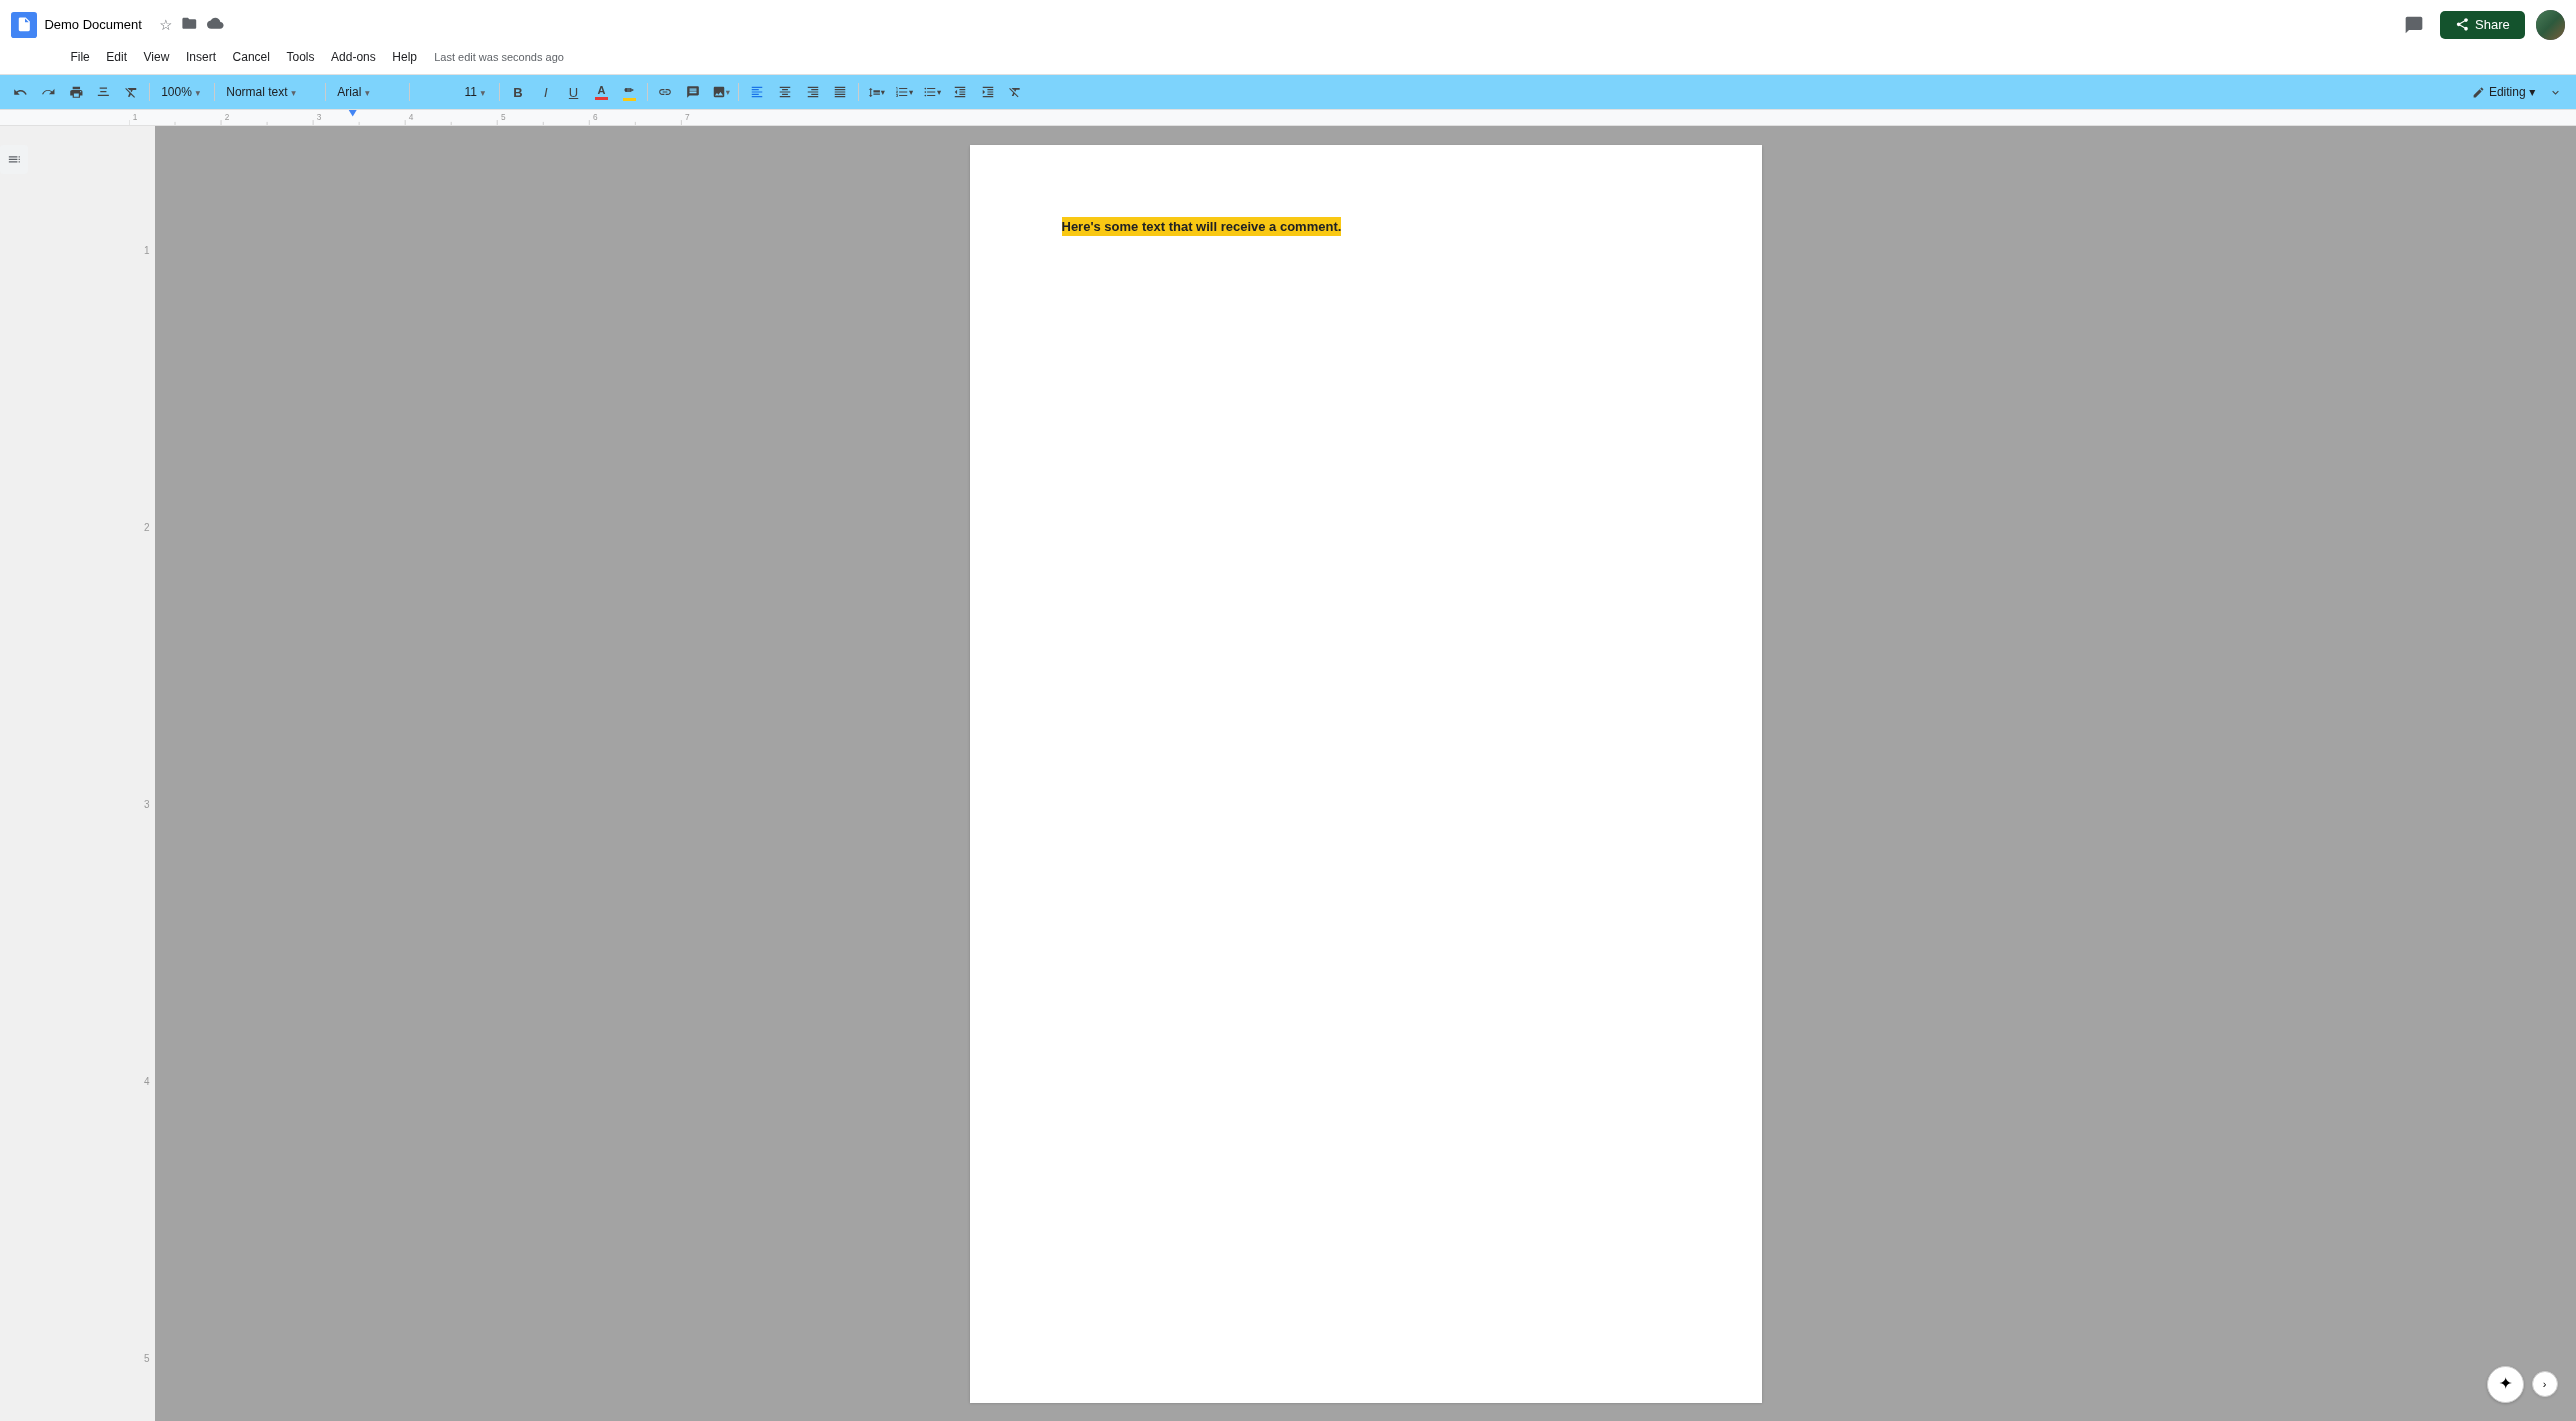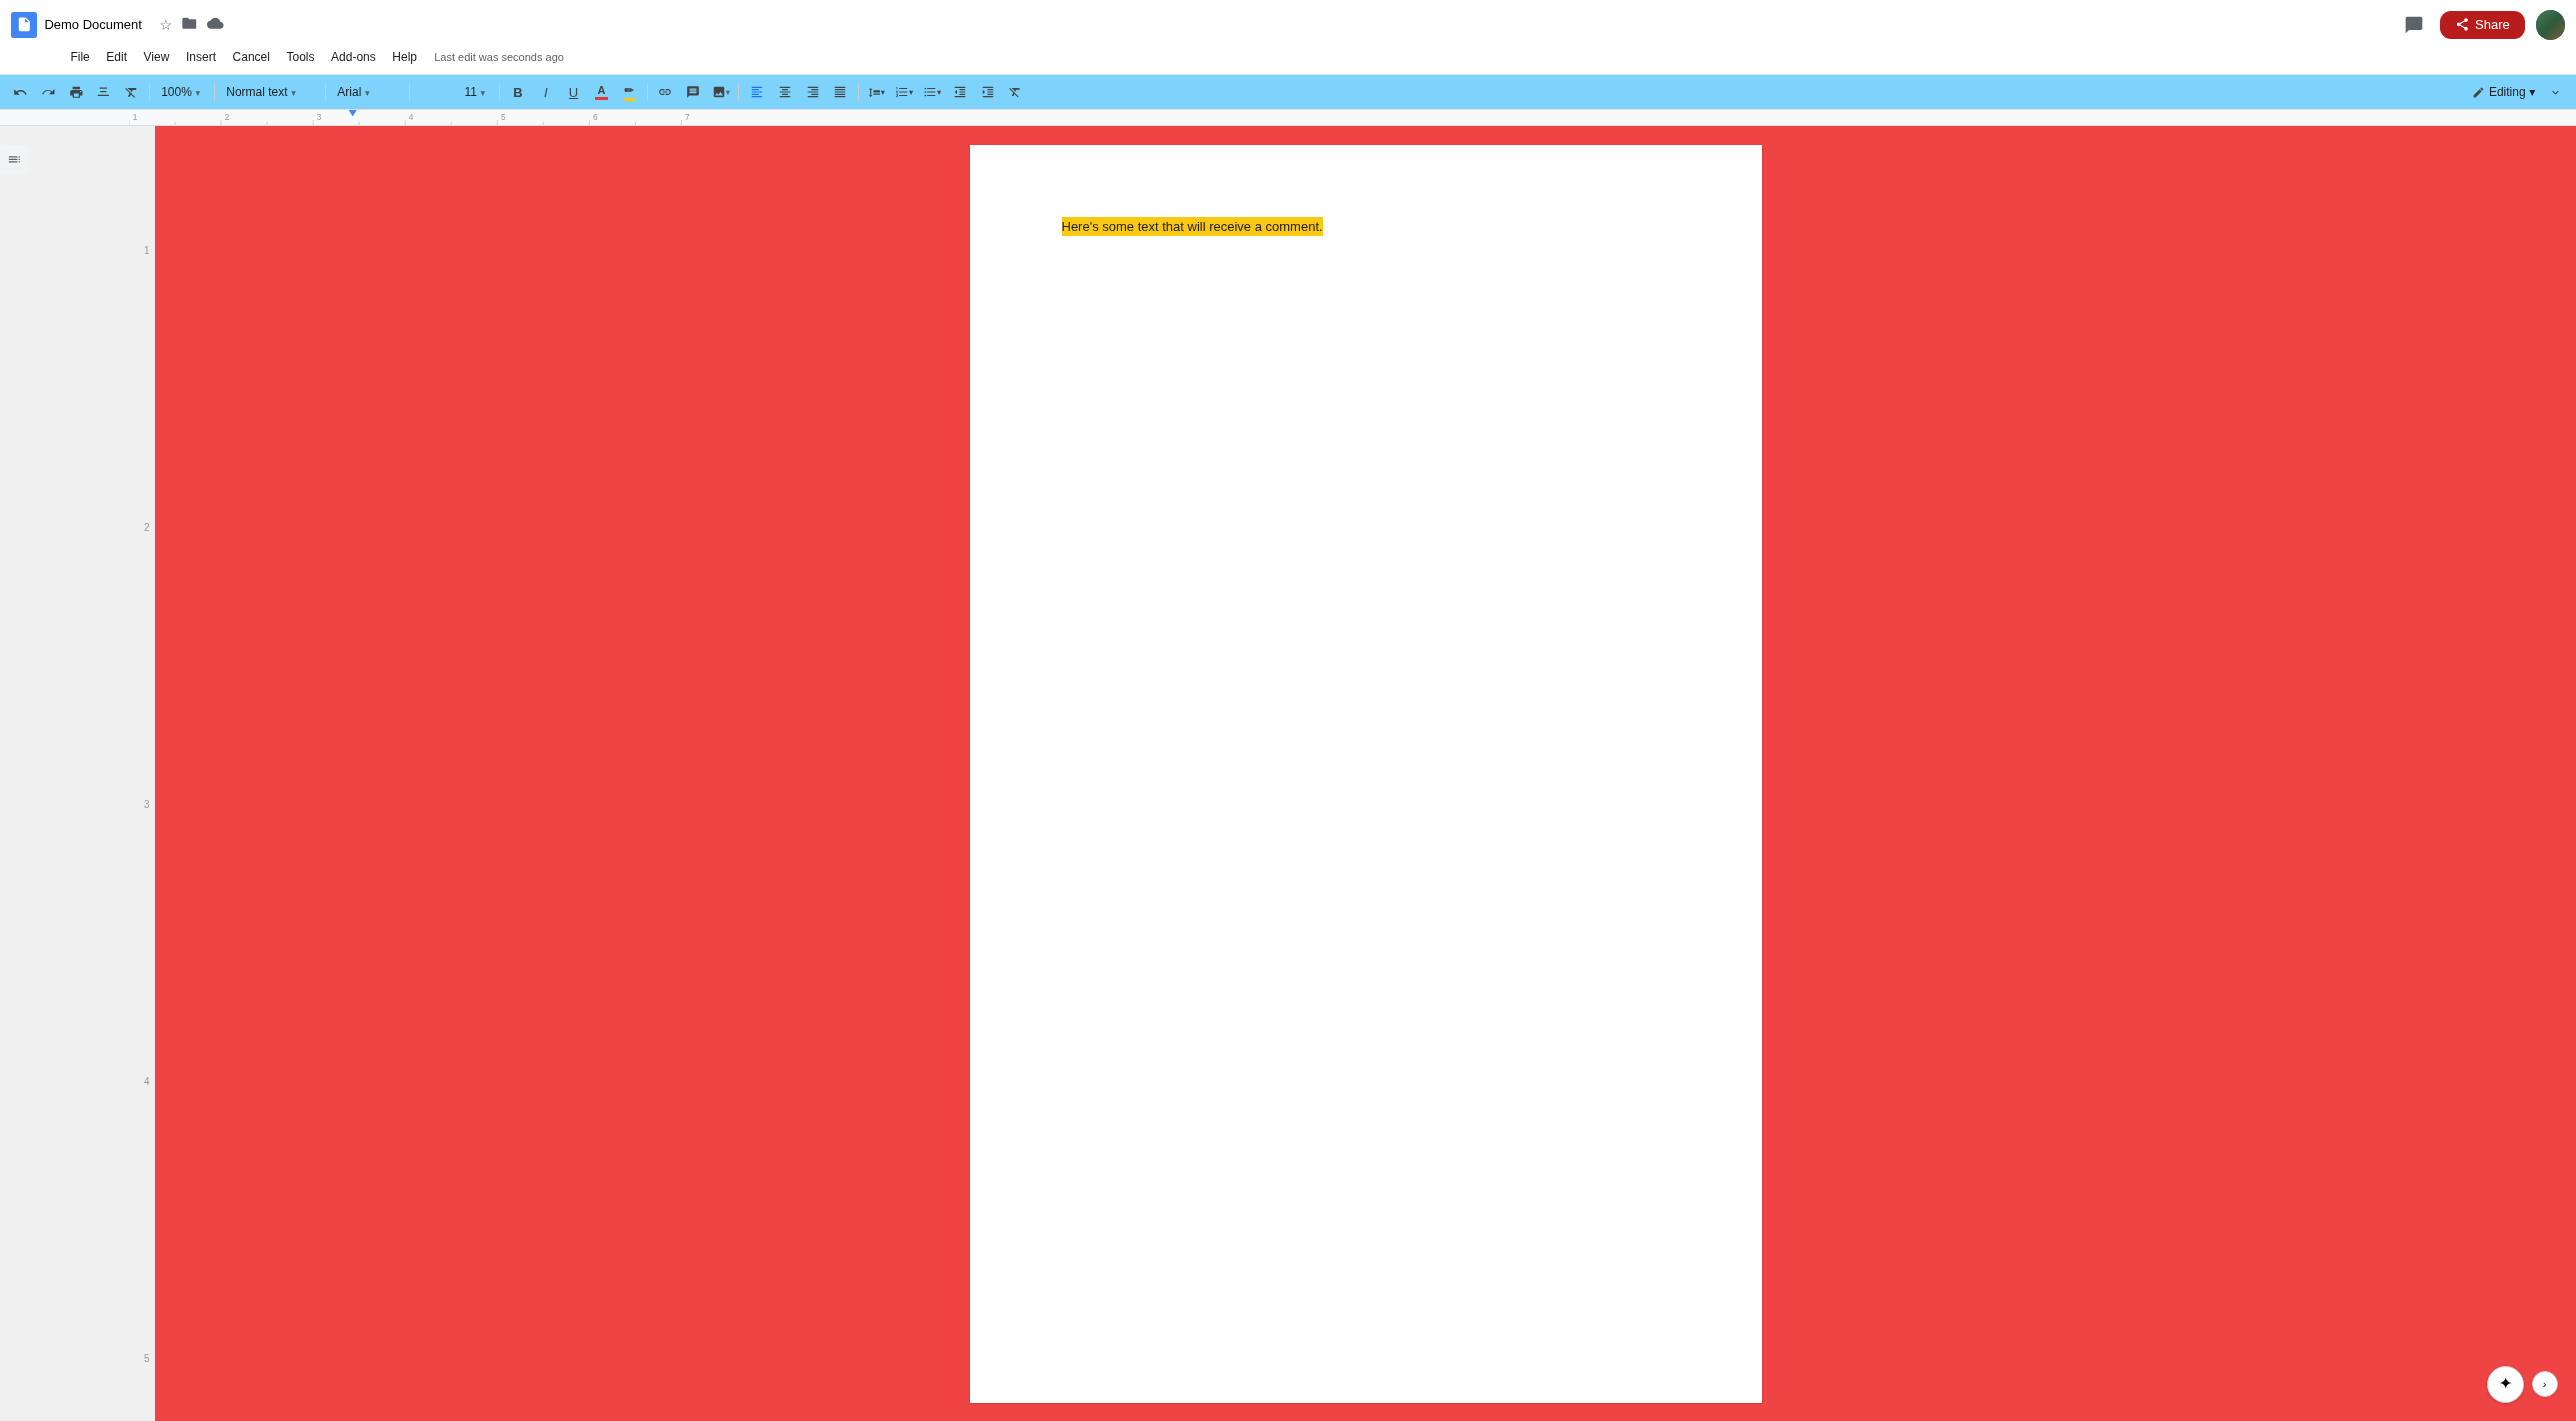--- a/index.html
+++ b/index.html
@@ -35,24 +35,24 @@
     .title-right {
       margin-left: auto;
       display: flex; align-items: center; gap: 11px;
     }
     .comment-icon-btn {
       color: #5f6368; font-size: 18.4px; cursor: pointer;
       display: flex; align-items: center; justify-content: center;
       width: 29.5px; height: 29.5px;
     }
     .share-btn {
-      background: #b91c1c;
+      background: #14532d;
       color: #fff;
       border: none;
-      border-radius: 11px;
+      border-radius: 5px;
       padding: 6.4px 14.7px;
       font-size: 13px;
       cursor: pointer;
       display: flex; align-items: center; gap: 5.5px;
       font-weight: 500;
     }
     .avatar {
       width: 29.5px; height: 29.5px;
       border-radius: 50%;
       background: #5f6368;
@@ -195,24 +195,25 @@
     }
     .page-number {
       margin-bottom: 0;
       line-height: 1;
     }
 
     
     .page-area {
       flex: 1;
       overflow-y: auto;
-      background: #ef4444;
+      background: #a3a3a3;
       display: flex;
       justify-content: flex-start;
       padding: 18.4px 0;
+      font-weight: bold;
     }
     .page {
       background: #fff;
       width: 792px;
       min-height: 1013px;
       margin: 0 auto;
       box-shadow: 0 0.9px 2.8px rgba(0,0,0,0.2);
       padding: 74px 92px;
       position: relative;
       flex-shrink: 0;

